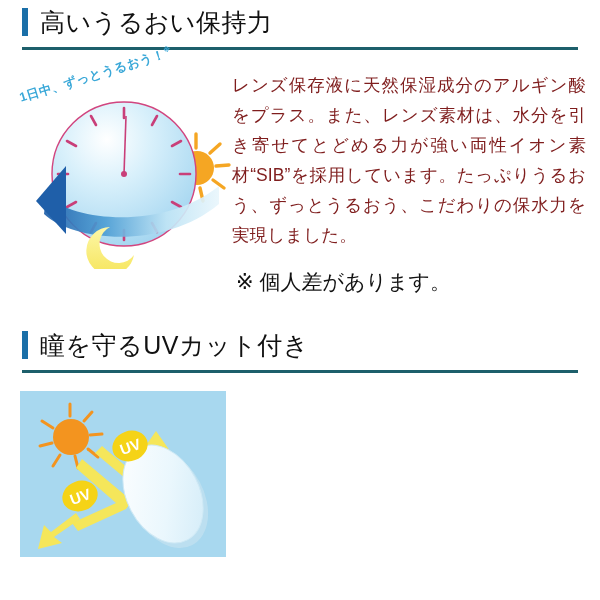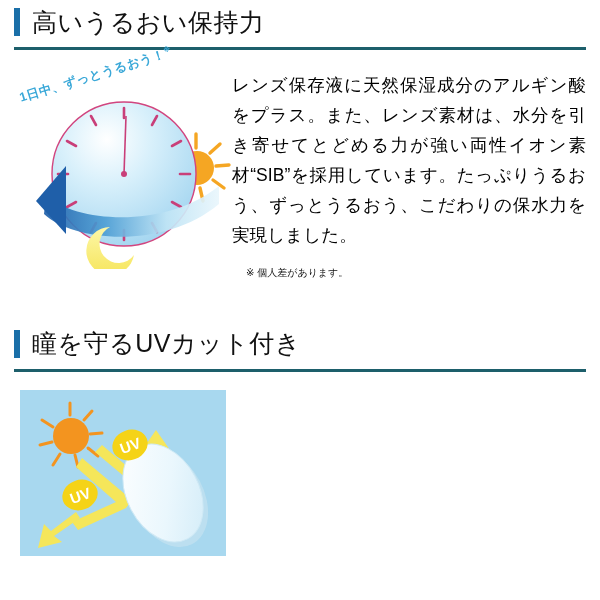--- a/index.html
+++ b/index.html
@@ -20,21 +20,21 @@
     width: 600px;
     height: 600px;
     position: relative;
     box-sizing: border-box;
   }
 
   
   .section-head {
     position: relative;
     box-sizing: border-box;
-    padding: 0 14px;
+    padding: 0 22px;
   }
   .head-row {
     display: flex;
     align-items: center;
     height: 44px;
   }
   .head-bar {
     width: 6px;
     height: 28px;
     background: #1a6fa8;
@@ -68,45 +68,45 @@
     align-items: flex-start;
     justify-content: center;
   }
   .text-col {
     flex: 1 1 auto;
     padding-top: 14px;
   }
   .body-text {
     font-size: 17.5px;
     line-height: 1.72;
-    color: #000000;
+    color: #7f1d1d;
     letter-spacing: 0.1px;
     margin: 0;
     text-align: justify;
     text-justify: inter-character;
   }
   .note-text {
-    font-size: 10px;
+    font-size: 21px;
     line-height: 1.6;
     color: #111111;
-    margin: 14px 0 0 14px;
+    margin: 14px 0 0 4px;
   }
 
   
   #section-moisture .section-body {
     padding-top: 4px;
   }
   #section-moisture .text-col {
     padding-top: 16px;
     padding-right: 6px;
   }
 
   
   #section-uv {
-    margin-top: 41px;
+    margin-top: 25px;
   }
   #section-uv .section-body {
     padding-top: 18px;
   }
   #section-uv .figure-col {
     padding-top: 0px;
   }
   #section-uv .text-col {
     padding-top: 2px;
     padding-right: 6px;

